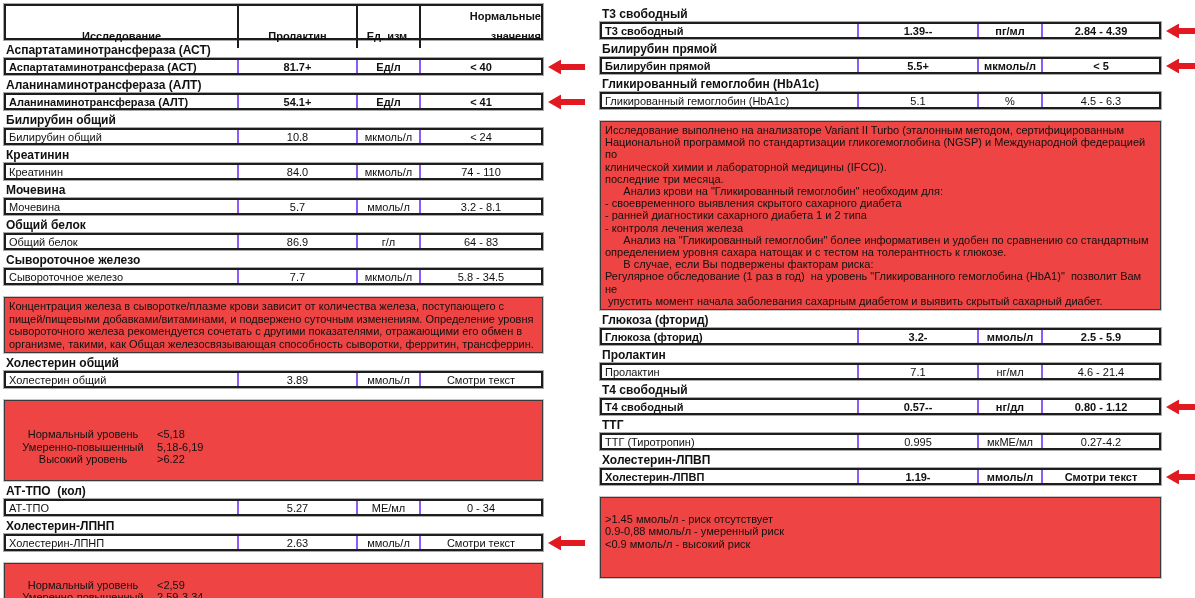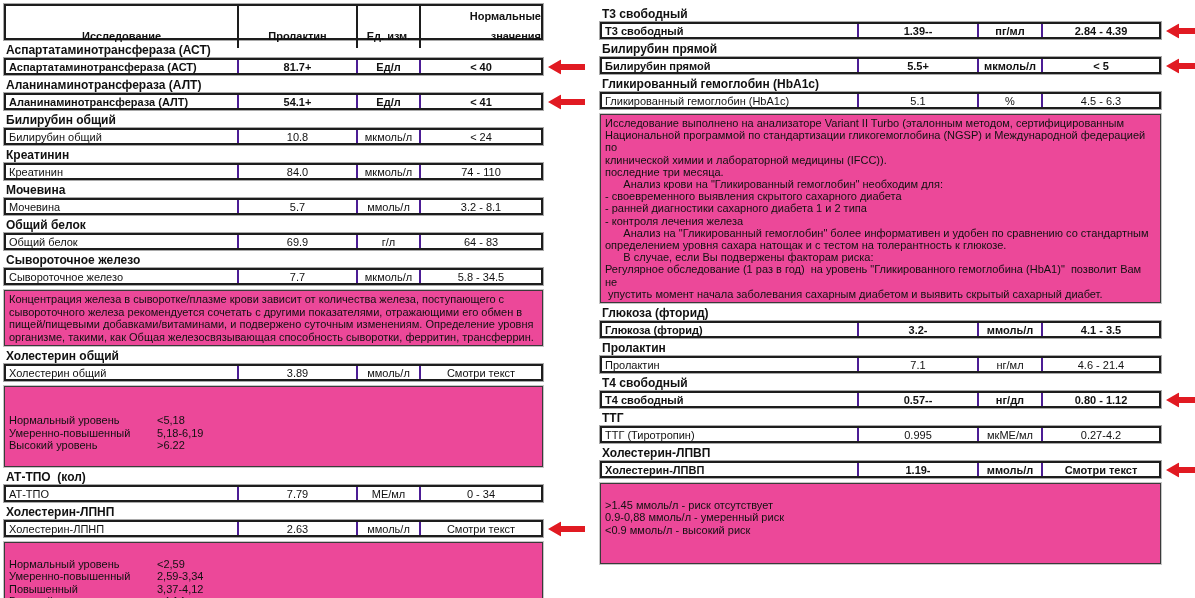--- a/index.html
+++ b/index.html
@@ -19,27 +19,27 @@
 
   .section{margin-top:4px;}
   .section:first-child{margin-top:0;}
   .sec-title{font-size:12px;font-weight:bold;line-height:12px;margin:0 0 2px 2px;white-space:pre;}
 
   .row{display:grid;position:relative;height:17px;border:2px solid #1d1d1d;
        box-shadow:0 0 0 1px #a9a9a9;background:#fff;box-sizing:border-box;font-size:11px;}
   .row.b{font-weight:bold;}
   .row .c{display:flex;align-items:center;box-sizing:border-box;overflow:hidden;white-space:nowrap;}
   .row .c.name{padding-left:3px;}
-  .row .c.val,.row .c.unit,.row .c.norm{justify-content:center;border-left:2px solid #4c1d95;}
-
-  .note{margin-top:5px;border:1px solid #3a3a3a;box-shadow:0 0 0 1px #c6c6c6;
-        background:#ec4899;padding:2px 4px;font-size:11px;box-sizing:border-box;}
+  .row .c.val,.row .c.unit,.row .c.norm{justify-content:center;border-left:2px solid #8b5cf6;}
+
+  .note{margin-top:12px;border:1px solid #3a3a3a;box-shadow:0 0 0 1px #c6c6c6;
+        background:#ef4444;padding:2px 4px;font-size:11px;box-sizing:border-box;}
   .note .note-line{white-space:pre-wrap;line-height:12.5px;min-height:12.5px;}
   .note.dense .note-line{line-height:12.2px;min-height:12.2px;}
-  .nl-label{display:inline-block;width:148px;}
+  .nl-label{display:inline-block;width:148px;text-align:center;}
 
   .arrow{position:absolute;right:-44px;top:50%;transform:translateY(-50%);
          width:37px;height:15px;line-height:0;}
 </style>
 </head>
 <body>
 
 <div>
   <div id="left-col">
       <div class="hrow cols-l">
@@ -96,38 +96,38 @@
           <div class="c name">Мочевина</div>
           <div class="c val">5.7</div>
           <div class="c unit">ммоль/л</div>
           <div class="c norm">3.2 - 8.1</div>
         </div>
       </div>
       <div class="section">
         <div class="sec-title">Общий белок</div>
         <div class="row cols-l">
           <div class="c name">Общий белок</div>
-          <div class="c val">69.9</div>
+          <div class="c val">86.9</div>
           <div class="c unit">г/л</div>
           <div class="c norm">64 - 83</div>
         </div>
       </div>
       <div class="section">
         <div class="sec-title">Сывороточное железо</div>
         <div class="row cols-l">
           <div class="c name">Сывороточное железо</div>
           <div class="c val">7.7</div>
           <div class="c unit">мкмоль/л</div>
           <div class="c norm">5.8 - 34.5</div>
         </div>
       </div>
       <div class="note">
         <div class="note-line">Концентрация железа в сыворотке/плазме крови зависит от количества железа, поступающего с</div>
+        <div class="note-line">пищей/пищевыми добавками/витаминами, и подвержено суточным изменениям. Определение уровня</div>
         <div class="note-line">сывороточного железа рекомендуется сочетать с другими показателями, отражающими его обмен в</div>
-        <div class="note-line">пищей/пищевыми добавками/витаминами, и подвержено суточным изменениям. Определение уровня</div>
         <div class="note-line">организме, такими, как Общая железосвязывающая способность сыворотки, ферритин, трансферрин.</div>
       </div>
       <div class="section">
         <div class="sec-title">Холестерин общий</div>
         <div class="row cols-l">
           <div class="c name">Холестерин общий</div>
           <div class="c val">3.89</div>
           <div class="c unit">ммоль/л</div>
           <div class="c norm">Смотри текст</div>
         </div>
@@ -137,21 +137,21 @@
         <div class="note-line"></div>
         <div class="note-line"><span class="nl-label">Нормальный уровень</span><span class="nl-value">&lt;5,18</span></div>
         <div class="note-line"><span class="nl-label">Умеренно-повышенный</span><span class="nl-value">5,18-6,19</span></div>
         <div class="note-line"><span class="nl-label">Высокий уровень</span><span class="nl-value">&gt;6.22</span></div>
         <div class="note-line"></div>
       </div>
       <div class="section">
         <div class="sec-title">АТ-ТПО  (кол)</div>
         <div class="row cols-l">
           <div class="c name">АТ-ТПО</div>
-          <div class="c val">7.79</div>
+          <div class="c val">5.27</div>
           <div class="c unit">МЕ/мл</div>
           <div class="c norm">0 - 34</div>
         </div>
       </div>
       <div class="section">
         <div class="sec-title">Холестерин-ЛПНП</div>
         <div class="row cols-l">
           <div class="c name">Холестерин-ЛПНП</div>
           <div class="c val">2.63</div>
           <div class="c unit">ммоль/л</div>
@@ -217,21 +217,21 @@
         <div class="note-line">      В случае, если Вы подвержены факторам риска:</div>
         <div class="note-line">Регулярное обследование (1 раз в год)  на уровень "Гликированного гемоглобина (HbA1)"  позволит Вам не</div>
         <div class="note-line"> упустить момент начала заболевания сахарным диабетом и выявить скрытый сахарный диабет.</div>
       </div>
       <div class="section">
         <div class="sec-title">Глюкоза (фторид)</div>
         <div class="row cols-r b">
           <div class="c name">Глюкоза (фторид)</div>
           <div class="c val">3.2-</div>
           <div class="c unit">ммоль/л</div>
-          <div class="c norm">4.1 - 3.5</div>
+          <div class="c norm">2.5 - 5.9</div>
         </div>
       </div>
       <div class="section">
         <div class="sec-title">Пролактин</div>
         <div class="row cols-r">
           <div class="c name">Пролактин</div>
           <div class="c val">7.1</div>
           <div class="c unit">нг/мл</div>
           <div class="c norm">4.6 - 21.4</div>
         </div>

